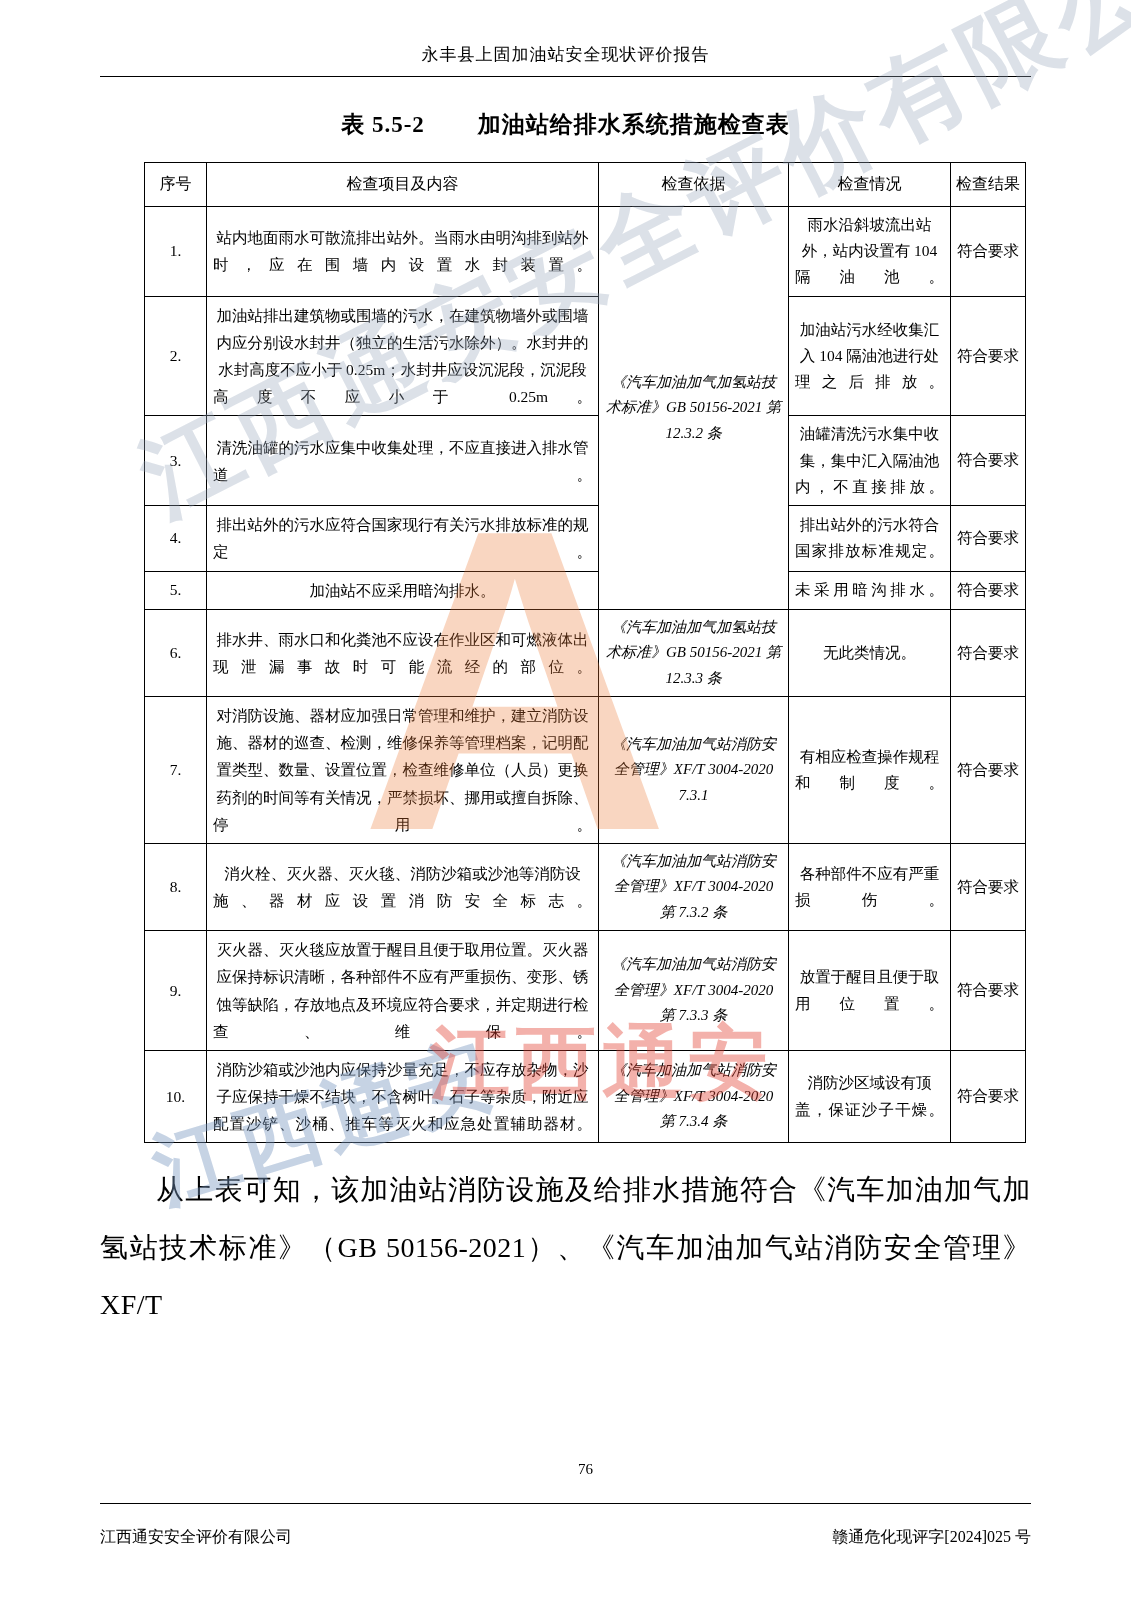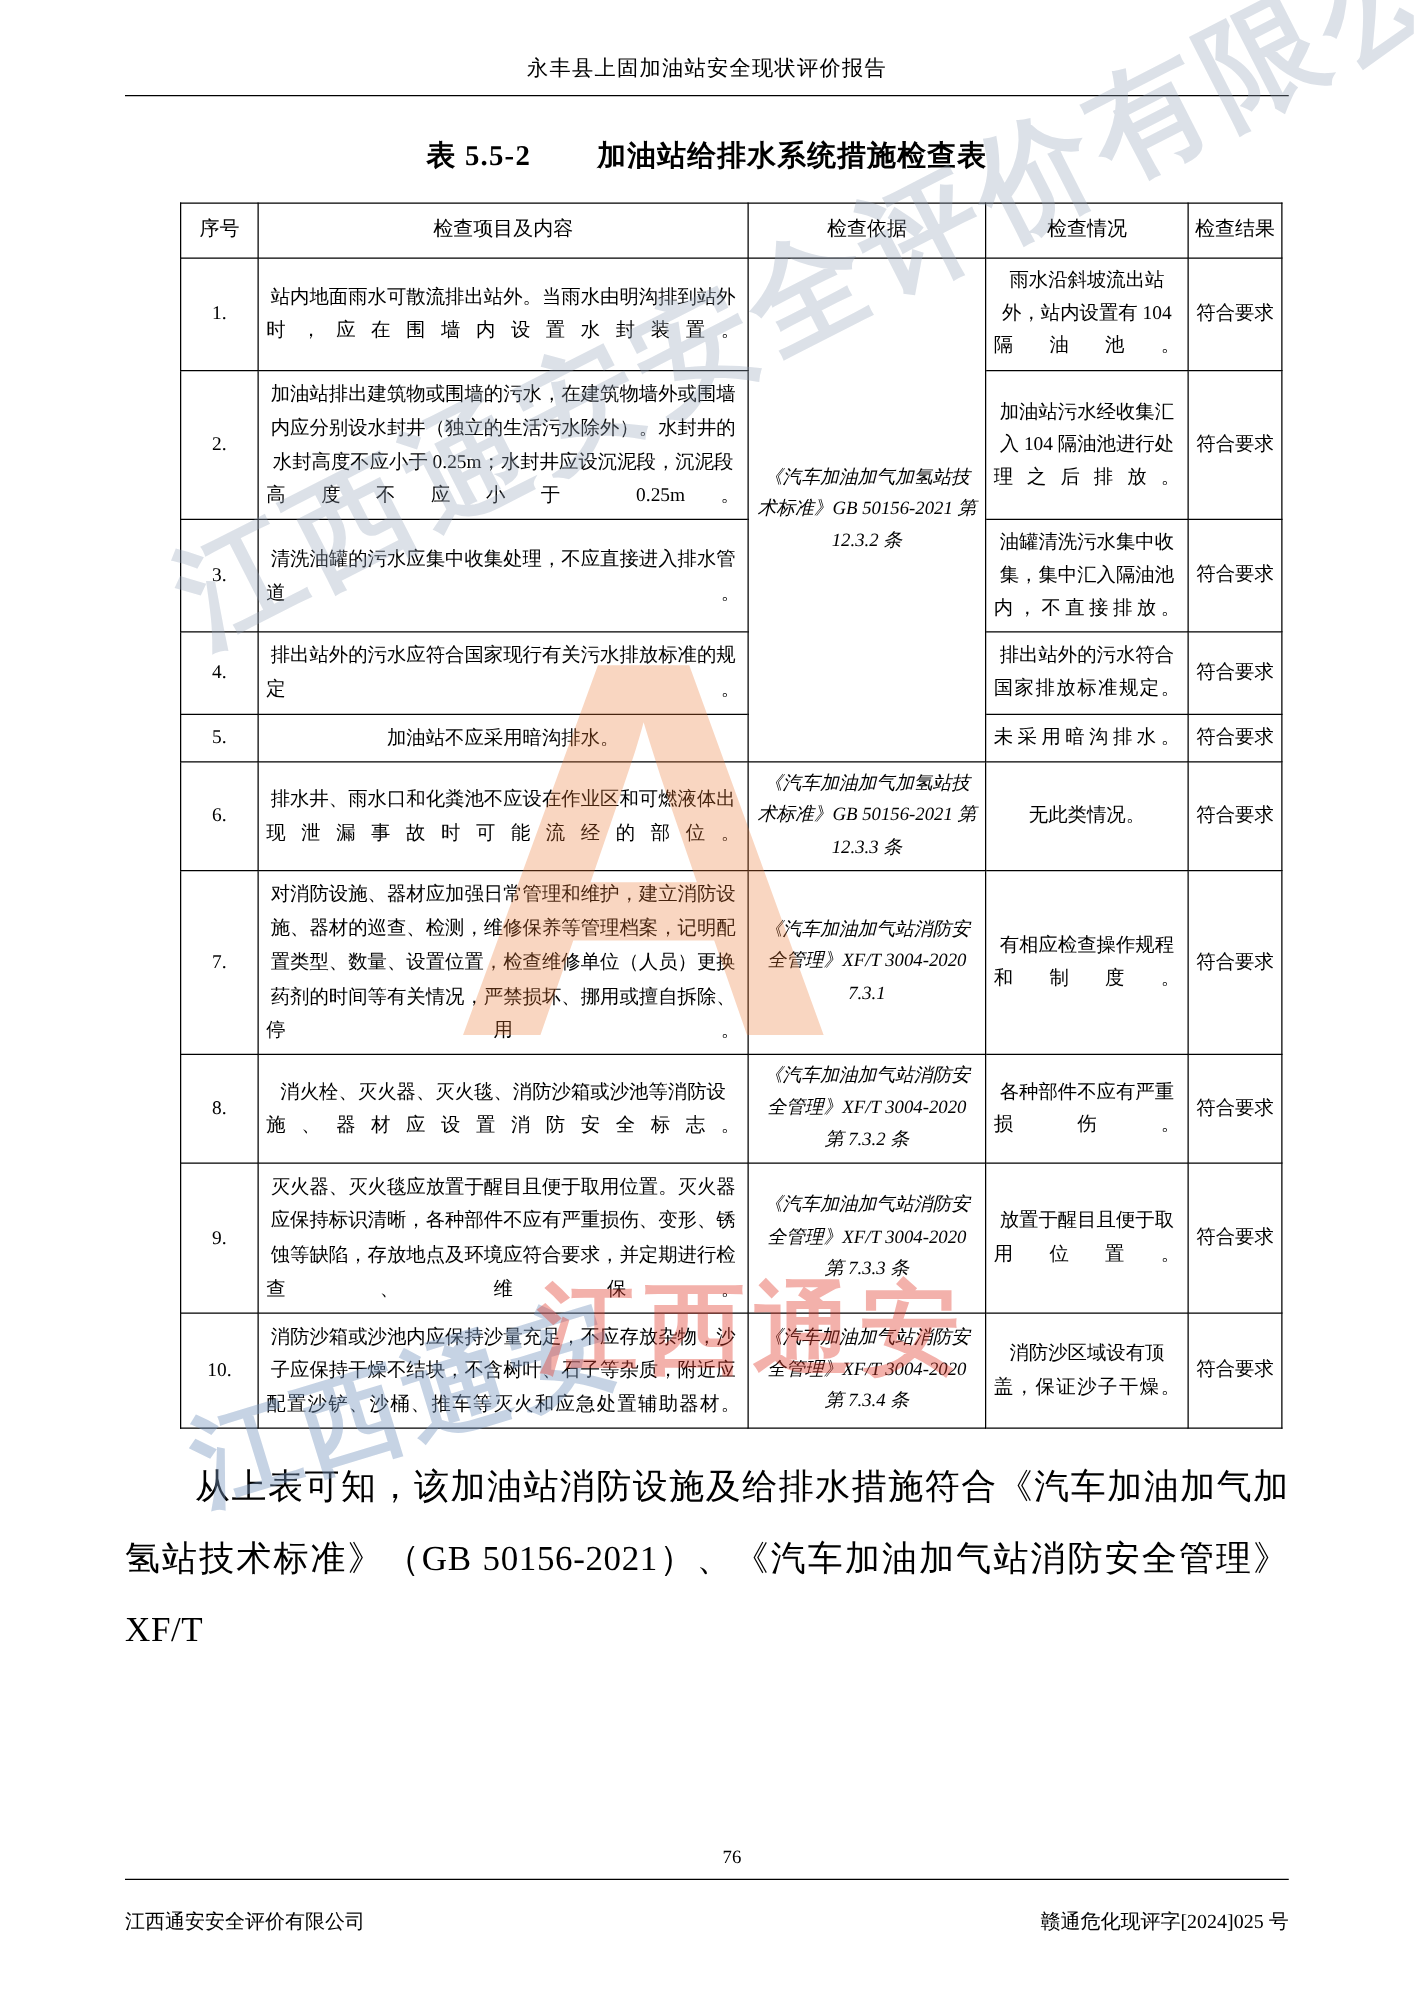--- a/index.html
+++ b/index.html
@@ -104,21 +104,21 @@
     line-height: 2.05;
     text-align: justify;
     text-indent: 2em;
     letter-spacing: 0.5px;
   }
 
   
   .page-number {
     position: absolute;
     left: 0; right: 0;
-    bottom: 105px;
+    bottom: 122px;
     text-align: center;
     font-size: 15px;
     margin-left: 40px;
   }
   .footer-rule {
     position: absolute;
     left: 100px; right: 100px;
     bottom: 96px;
     border-bottom: 1.6px solid #000;
   }

